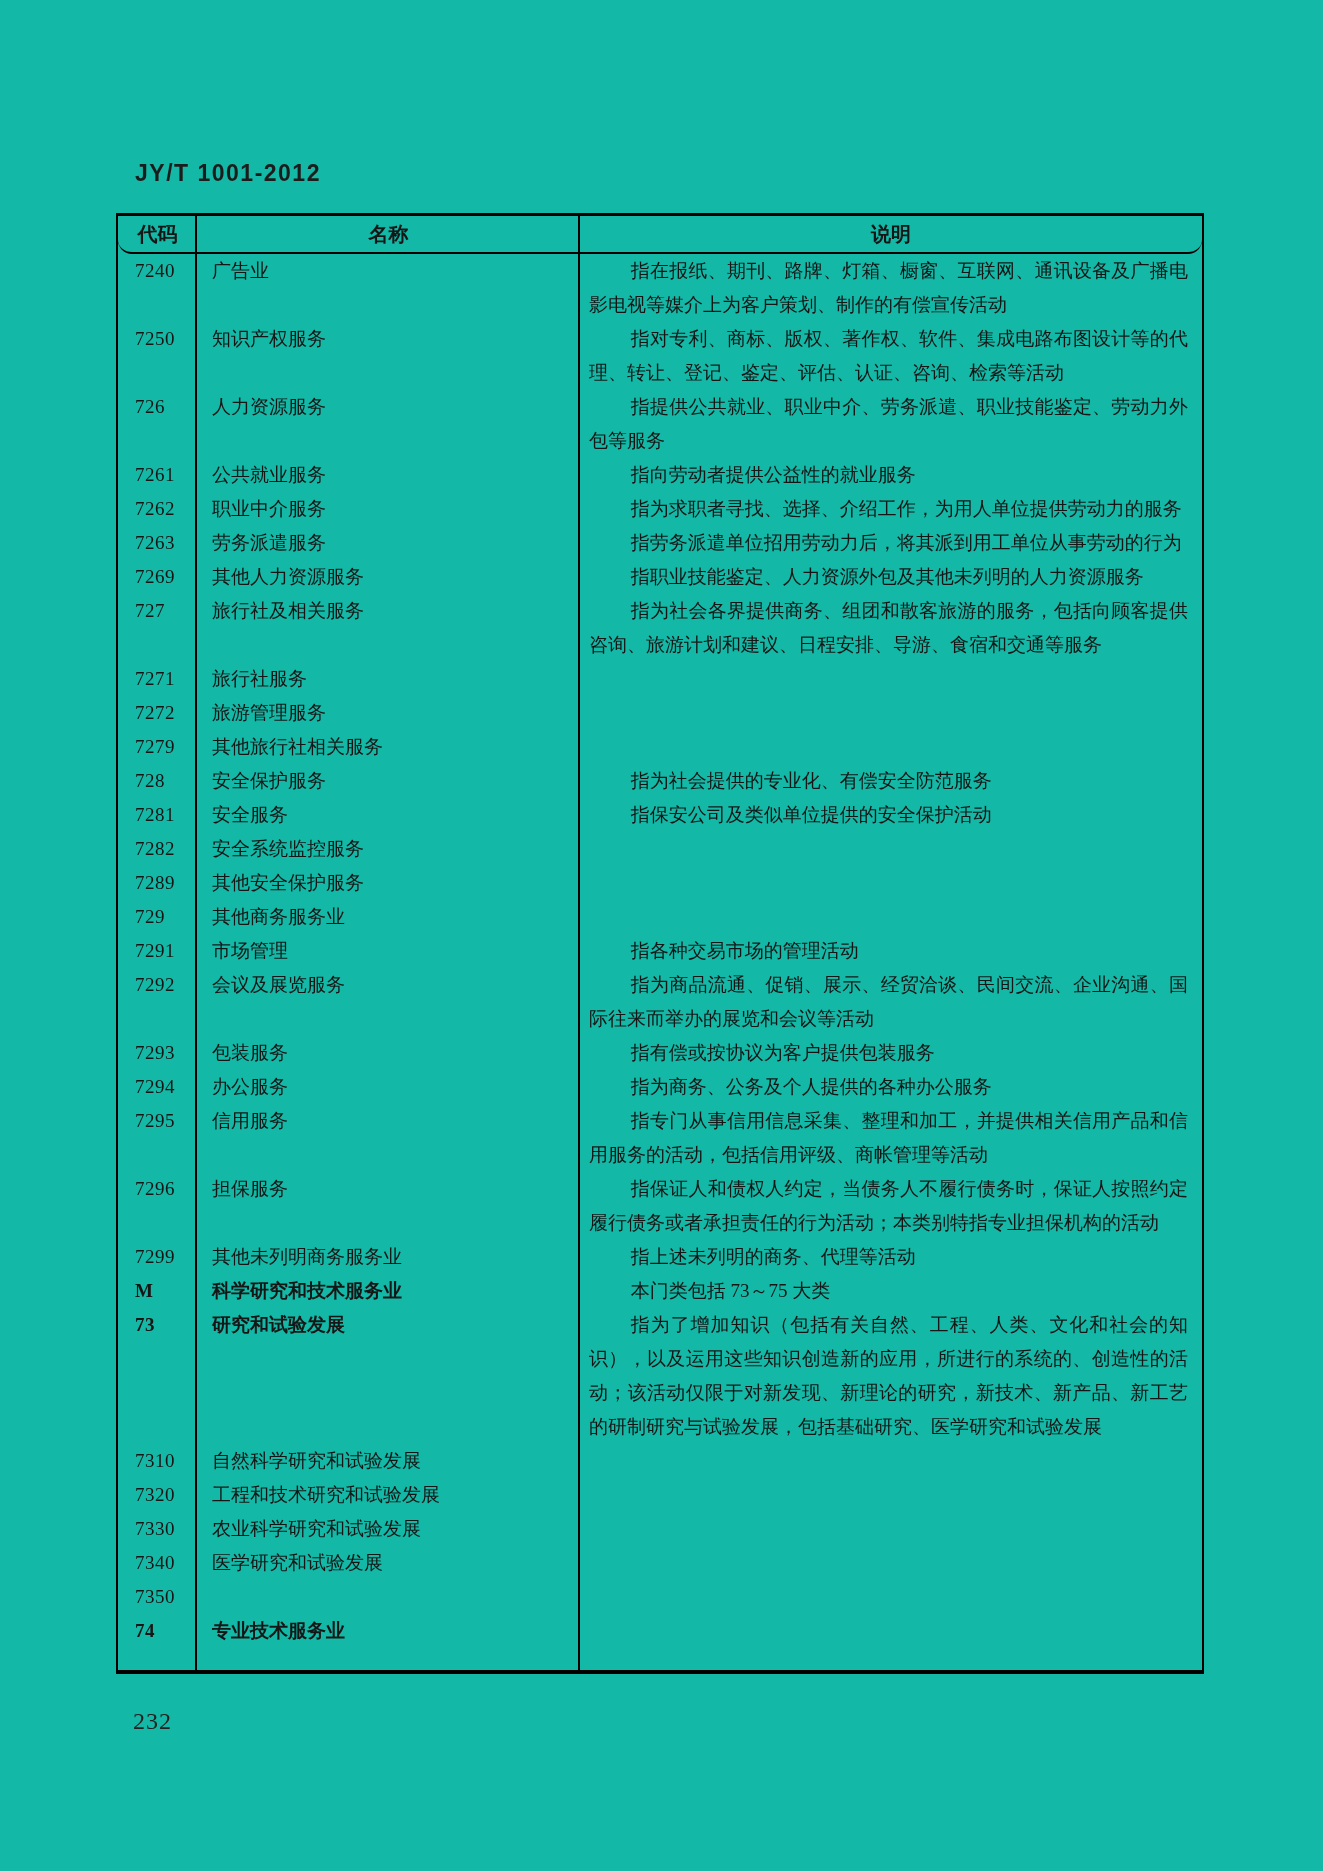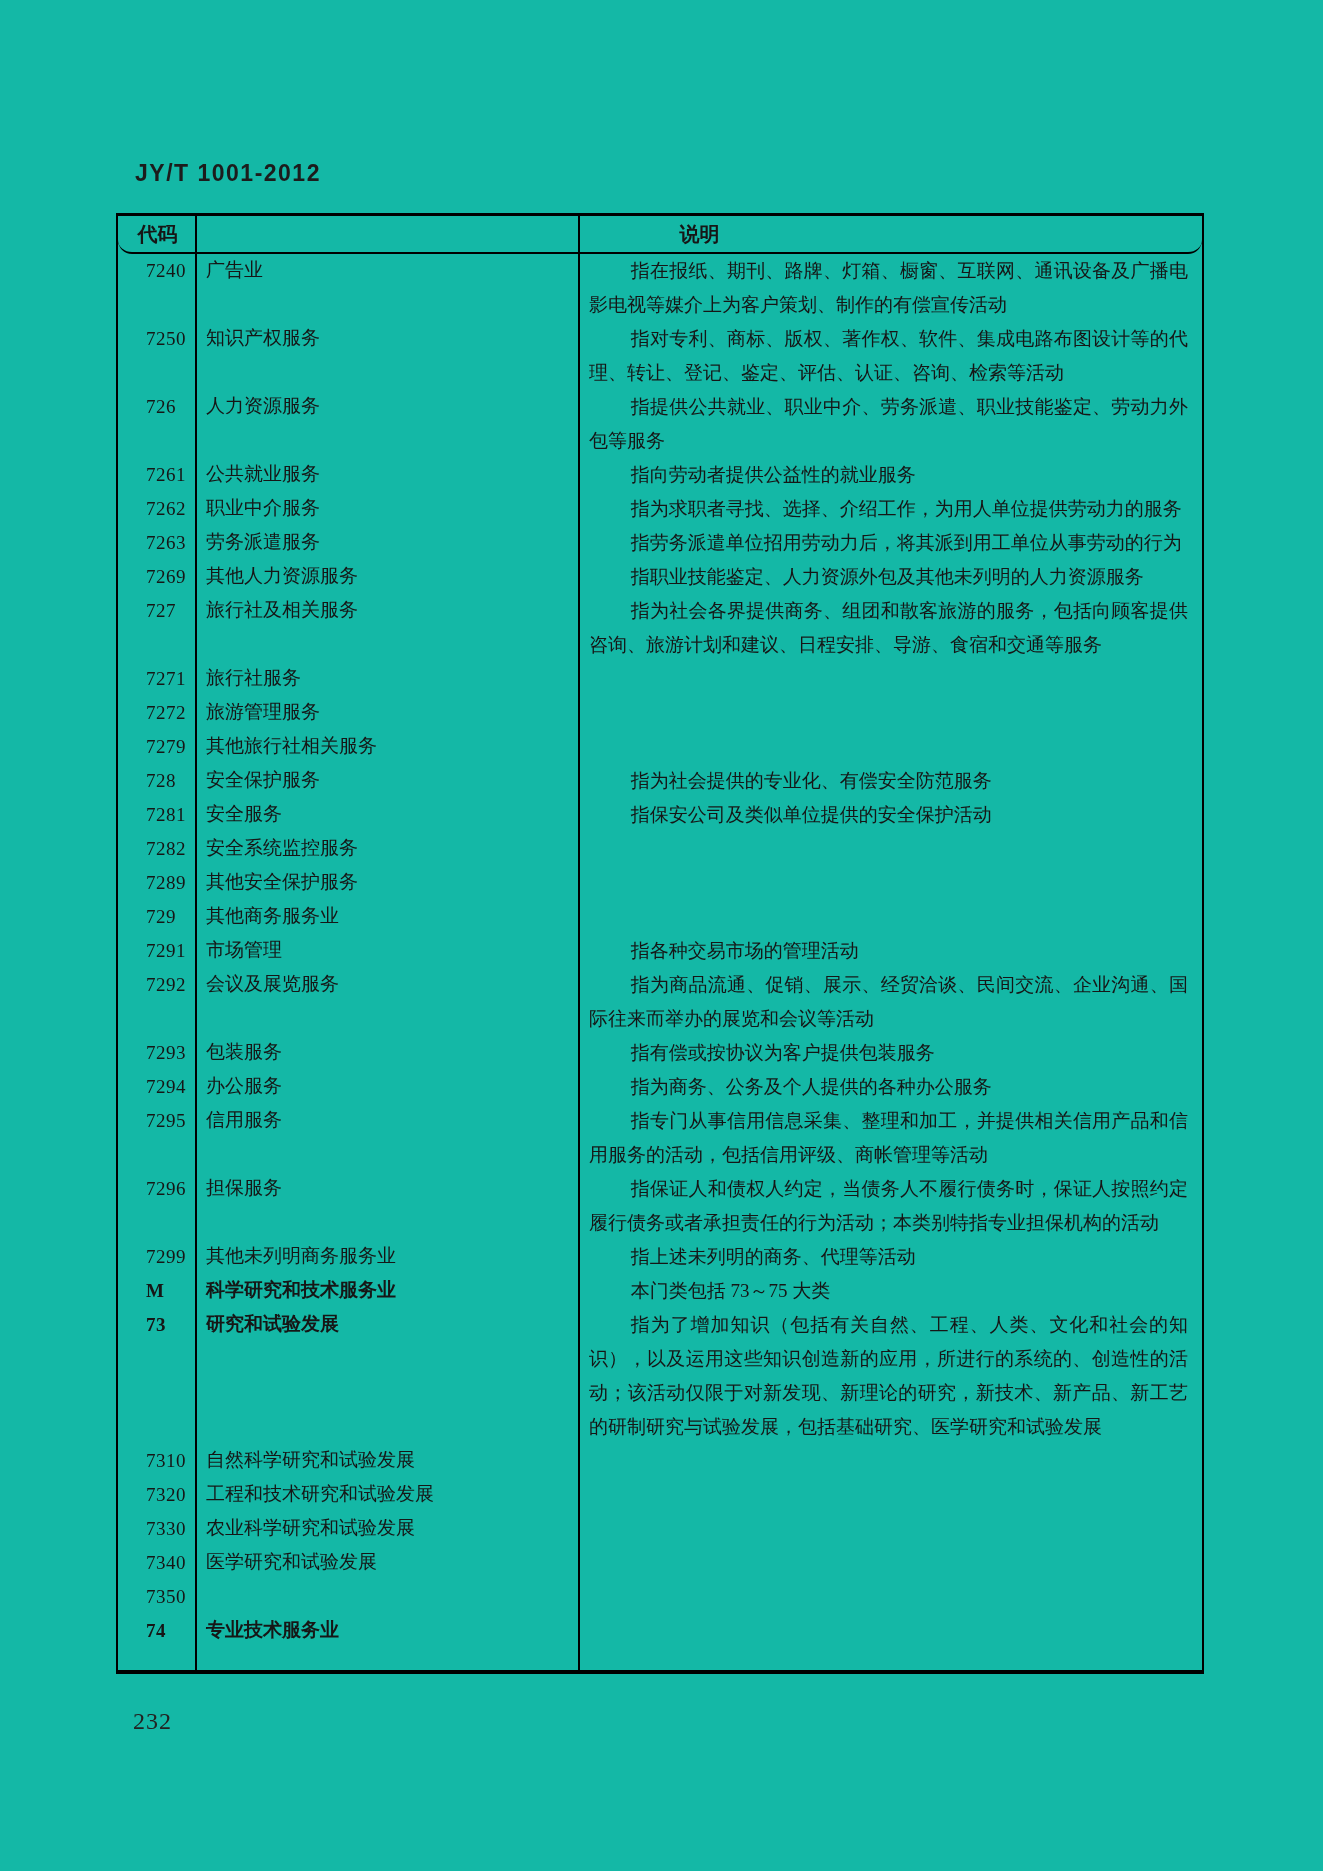--- a/index.html
+++ b/index.html
@@ -32,22 +32,22 @@
     font-weight:bold;font-size:20px;border-radius:14px;
   }
   .thead .cell{text-align:center;}
   .cell{box-sizing:border-box;}
   .cell.code{width:79px;flex:0 0 79px;}
   .cell.name{width:383px;flex:0 0 383px;}
   .cell.desc{flex:1 1 auto;min-width:0;}
   .tbody{padding-bottom:22px;}
   .row{display:flex;align-items:flex-start;}
   .row .cell{font-size:19px;line-height:34px;}
-  .row .cell.code{padding-left:28px;letter-spacing:0.5px;}
-  .row .cell.name{padding-left:9px;font-family:Liberation Mono, monospace;}
+  .row .cell.code{padding-left:17px;letter-spacing:0.5px;}
+  .row .cell.name{padding-left:15px;}
   .row .cell.desc{padding:0 14px 0 9px;text-indent:2.2em;text-align:justify;}
   .row.bold .cell.code,
   .row.bold .cell.name{font-weight:bold;}
   .page-number{
     position:absolute;left:133px;top:1708px;
     font-size:24px;letter-spacing:1px;color:#222;
   }
 </style>
 </head>
 <body>
@@ -55,20 +55,21 @@
 <div class="page">
 
   <div class="doc-header">JY/T 1001-2012</div>
 
   <div class="std-table">
     <div class="vline v1"></div>
     <div class="vline v2"></div>
 
     <div class="thead">
       <div class="cell code">代码</div>
+      <div class="cell name">名称</div>
       <div class="cell desc" style="text-indent:0;">说明</div>
     </div>
 
     <div class="tbody">
   <div class="row">
     <div class="cell code">7240</div>
     <div class="cell name">广告业</div>
     <div class="cell desc">指在报纸、期刊、路牌、灯箱、橱窗、互联网、通讯设备及广播电影电视等媒介上为客户策划、制作的有偿宣传活动</div>
   </div>
 

